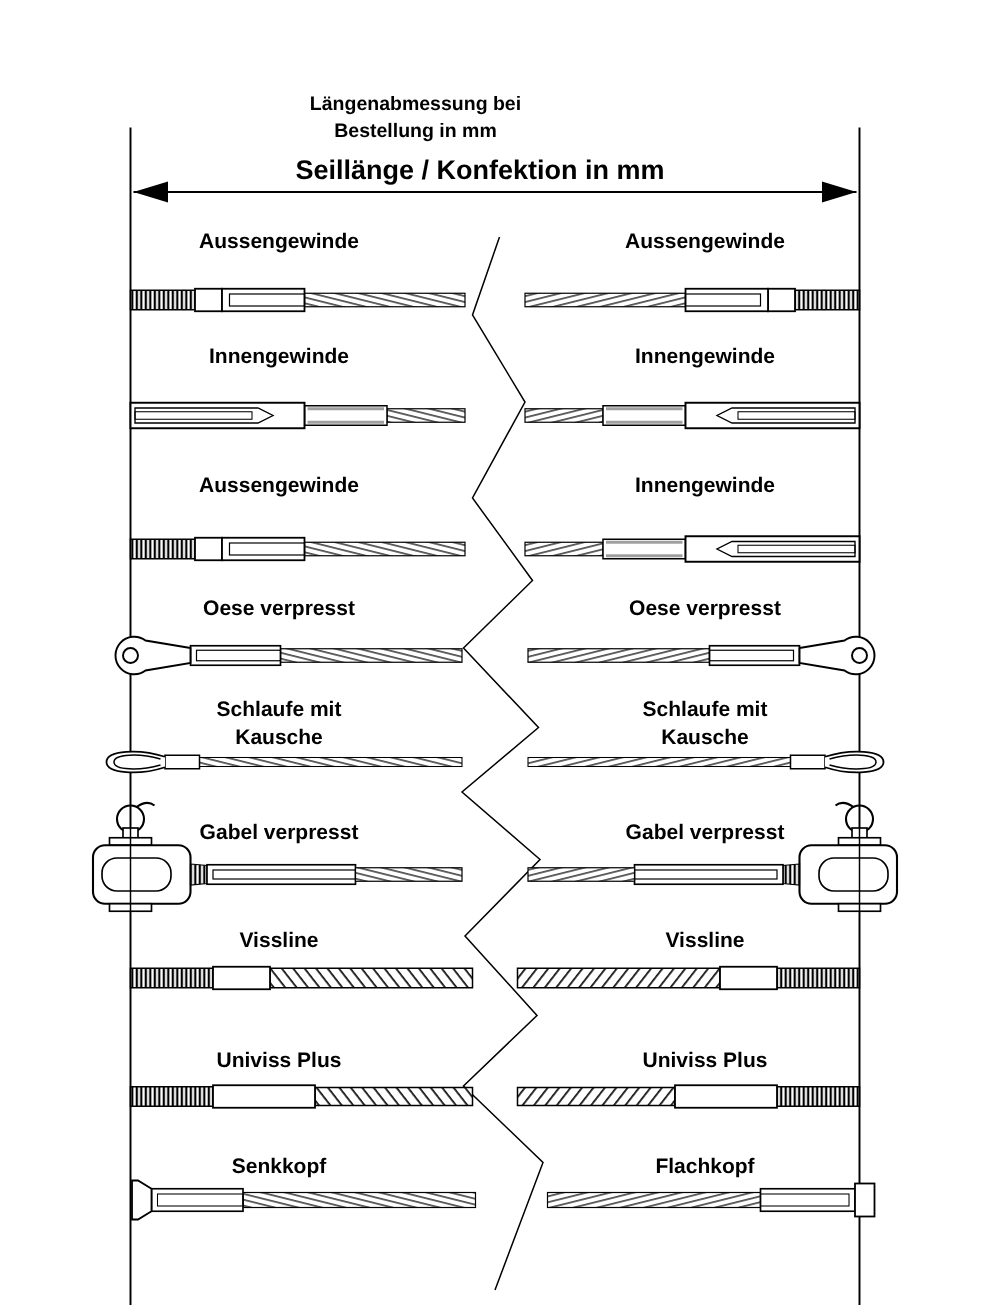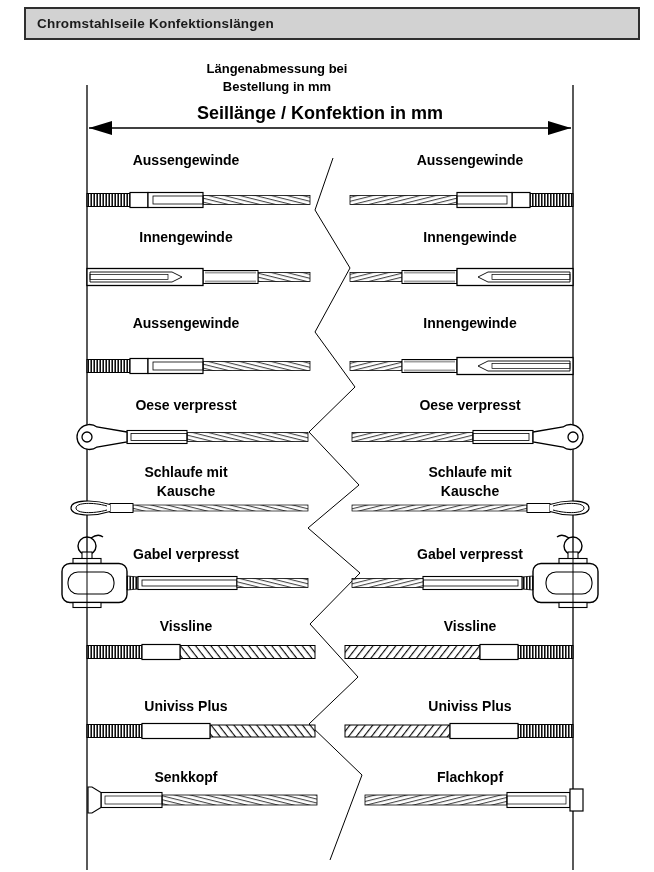--- a/index.html
+++ b/index.html
@@ -13,23 +13,20 @@
   text{font-family:"Liberation Sans",sans-serif;font-weight:bold;fill:#000;}
   .lbl{font-size:14px;}
   .note{font-size:13px;}
   .dim{font-size:18px;}
 </style>
 </head>
 <body>
 
 <div class="page">
 
-  <div class="header-bar">
-    <span>Chromstahlseile Konfektionslängen</span>
-  </div>
 
   <svg width="654" height="872" viewBox="0 0 654 872">
     <defs>
       <pattern id="pat-thread" patternUnits="userSpaceOnUse" width="3" height="8">
         <rect width="3" height="8" fill="#fff"></rect>
         <line x1="1.2" y1="0" x2="1.2" y2="8" stroke="#000" stroke-width="1.5"></line>
       </pattern>
       <pattern id="pat-rope" patternUnits="userSpaceOnUse" width="10" height="3.8" patternTransform="rotate(14)">
         <rect width="10" height="3.8" fill="#fff"></rect>
         <line x1="0" y1="0.6" x2="10" y2="0.6" stroke="#000" stroke-width="0.8"></line>

